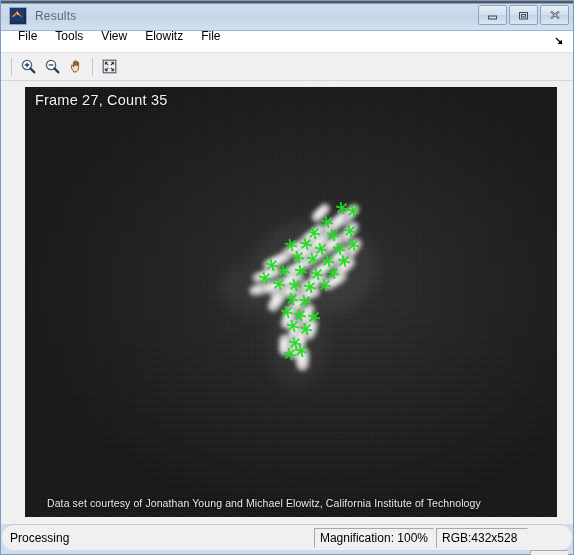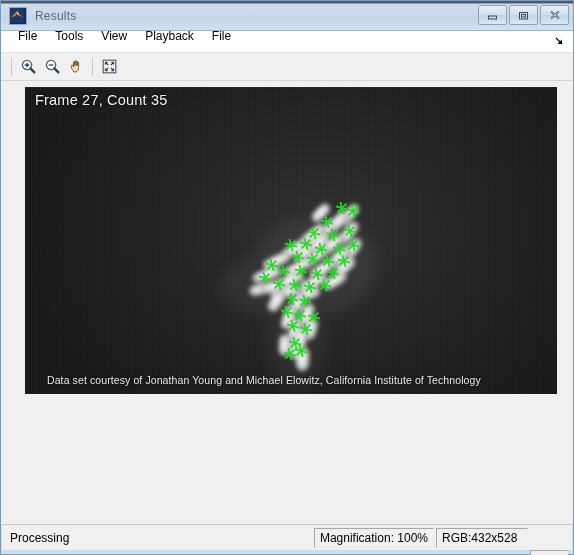--- a/index.html
+++ b/index.html
@@ -142,21 +142,21 @@
     background: #f0f0f0;
     position: relative;
     padding: 6px 18px 6px 24px;
     box-sizing: border-box;
   }
   .imgpanel {
     position: absolute;
     left: 24px;
     top: 6px;
     width: 532px;
-    height: 307px;
+    height: 430px;
     background: #1c1c1c;
     overflow: hidden;
   }
   .imgpanel .noise {
     position: absolute;
     inset: 0;
     background:
       repeating-linear-gradient(0deg, rgba(255,255,255,.030) 0px, rgba(255,255,255,.030) 1px, rgba(0,0,0,.035) 1px, rgba(0,0,0,.035) 2px),
       repeating-linear-gradient(90deg, rgba(255,255,255,.018) 0px, rgba(255,255,255,.018) 1px, rgba(0,0,0,.02) 1px, rgba(0,0,0,.02) 3px),
       radial-gradient(ellipse 300px 230px at 56% 47%, #2e2e2e 0%, #222222 45%, #161616 100%);
@@ -193,20 +193,21 @@
   .statusbar {
     flex: 0 0 26px;
     height: 26px;
     background: #f0f0f0;
     border-top: 1px solid #c8c8c8;
     display: flex;
     align-items: center;
     box-sizing: border-box;
     padding: 0 4px 0 0;
     margin: 0 1px 4px 1px;
+    border-radius: 12px;
   }
   .status-left {
     flex: 1 1 auto;
     padding-left: 8px;
     font-size: 12px;
     color: #000;
     white-space: nowrap;
   }
   .status-field {
     height: 20px;
@@ -260,21 +261,21 @@
           <path d="M3 2.5 L11 9.5 M11 2.5 L3 9.5" stroke="#ffffff" stroke-width="0.7" fill="none"></path>
         </svg>
       </div>
     </div>
   </div>
 
   <div class="menubar">
     <div class="menuitem">File</div>
     <div class="menuitem">Tools</div>
     <div class="menuitem">View</div>
-    <div class="menuitem">Playback</div>
+    <div class="menuitem">Elowitz</div>
     <div class="menuitem">File</div>
     <div class="menu-undock">
       <svg width="14" height="14" viewBox="0 0 14 14">
         <path d="M4 4 L10 10" stroke="#000" stroke-width="1.3" fill="none"></path>
         <path d="M10 5.5 L10 10 L5.5 10 Z" fill="#000"></path>
       </svg>
     </div>
   </div>
 
   <div class="toolbar">

